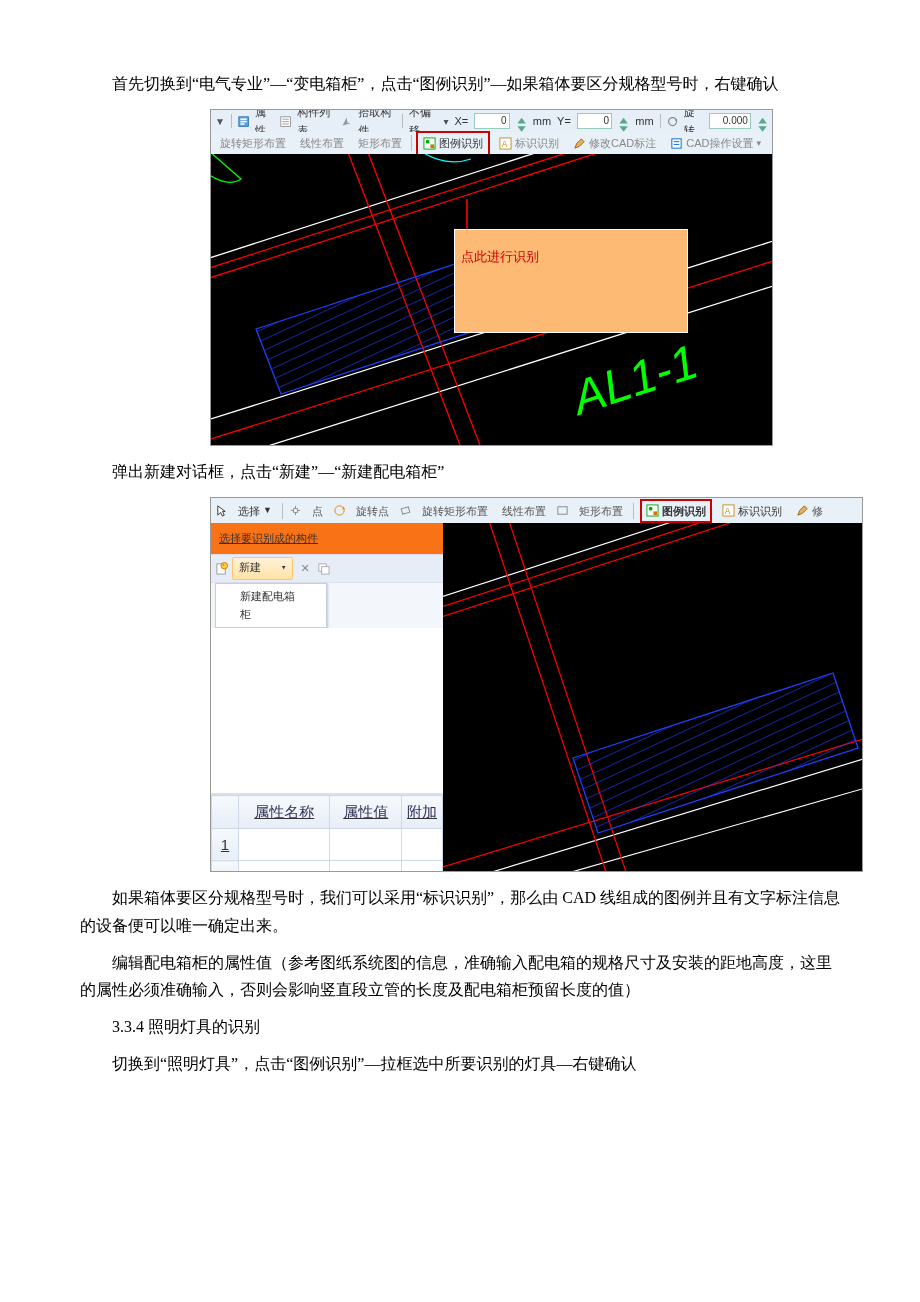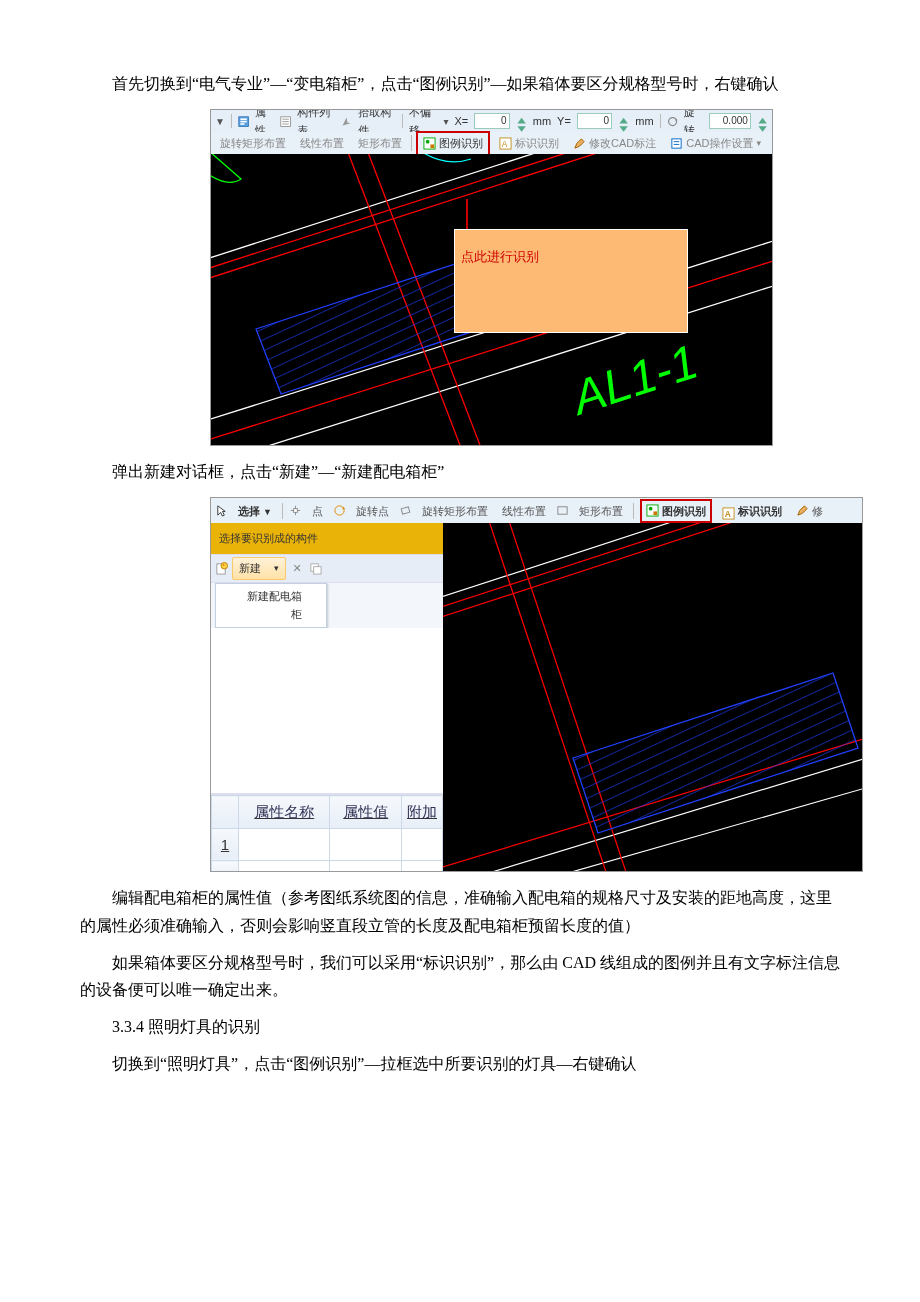--- a/index.html
+++ b/index.html
@@ -132,75 +132,74 @@
     padding:0 4px;
     gap:6px;
     font-family: "Microsoft YaHei", sans-serif;
   }
   .fig2-toolbar .tb-btn {
     padding: 1px 4px;
     color:#555;
     display:inline-flex; align-items:center; gap:3px;
   }
   .fig2-toolbar .tb-btn.hl {
-    font-weight: bold;
+    font-weight: normal;
     color:#333;
-    align-items:flex-end;
   }
   .fig2-toolbar .tb-btn.red {
     border:2px solid #c00;
     color:#333;
     font-weight: bold;
   }
   .fig2-toolbar .sep {width:1px;height:16px;background:#bbb;}
   .fig2-sidepanel {
     position:absolute;
     left:0; top:25px; bottom:0;
     width: 232px;
     background:#f3f6fb;
     border-right:1px solid #bcd;
     font-family:"Microsoft YaHei",sans-serif;
     font-size:11px;
     color:#333;
   }
   .fig2-sp-label {
     padding: 6px 8px;
-    background: #eab308;
+    background: #f97316;
     border-bottom: 1px solid #dde;
+    text-decoration: underline;
   }
   .fig2-sp-tb {
     padding: 2px 4px;
     display:flex;
     align-items:center;
     gap: 4px;
     border-bottom:1px solid #dde;
     background: #e7edf6;
   }
   .fig2-sp-tb .new-btn {
     border:1px solid #f9c96b;
     background: linear-gradient(#fff2d9,#ffe2a6);
     padding: 1px 6px;
     color:#333;
     border-radius:2px;
-    display:inline-flex; align-items:center; gap:13px;
+    display:inline-flex; align-items:center; gap:20px;font-family:Liberation Mono, monospace;
   }
   .fig2-sp-tb .x-btn {
     color:#888; padding: 0 3px;
   }
   .fig2-sp-dropdown {
     margin: 0 0 0 4px;
     width: 110px;
     background:#fff;
     border:1px solid #c2d0e4;
     font-size:11px;
     box-shadow: 1px 1px 2px rgba(0,0,0,0.2);
   }
   .fig2-sp-dropdown .dd-item {
     padding: 3px 24px;
-    text-align: right;
   }
   .fig2-sp-tree {
     height: 165px;
     background:#fff;
     border-bottom:1px solid #dde;
   }
   .fig2-sp-table {
     border-top:1px solid #dde;
   }
   .fig2-sp-table table {
@@ -514,18 +513,18 @@
             <pattern id="hatch2" width="10" height="10" patternTransform="rotate(65)" patternUnits="userSpaceOnUse">
               <line x1="0" y1="0" x2="0" y2="10" stroke="#2040ff" stroke-width="1.2"></line>
             </pattern>
           </defs>
           <polygon points="130,235 390,150 415,225 155,310" fill="url(#hatch2)" stroke="#2040ff" stroke-width="1.3"></polygon>
         </svg>
       </div>
     </div>
   </div>
 
+  <p>如果箱体要区分规格型号时，我们可以采用“标识识别”，那么由 CAD 线组成的图例并且有文字标注信息的设备便可以唯一确定出来。</p>
   <p>编辑配电箱柜的属性值（参考图纸系统图的信息，准确输入配电箱的规格尺寸及安装的距地高度，这里的属性必须准确输入，否则会影响竖直段立管的长度及配电箱柜预留长度的值）</p>
-  <p>如果箱体要区分规格型号时，我们可以采用“标识识别”，那么由 CAD 线组成的图例并且有文字标注信息的设备便可以唯一确定出来。</p>
   <p>3.3.4 照明灯具的识别</p>
   <p>切换到“照明灯具”，点击“图例识别”—拉框选中所要识别的灯具—右键确认</p>
 
 </div>
 
 </body></html>

